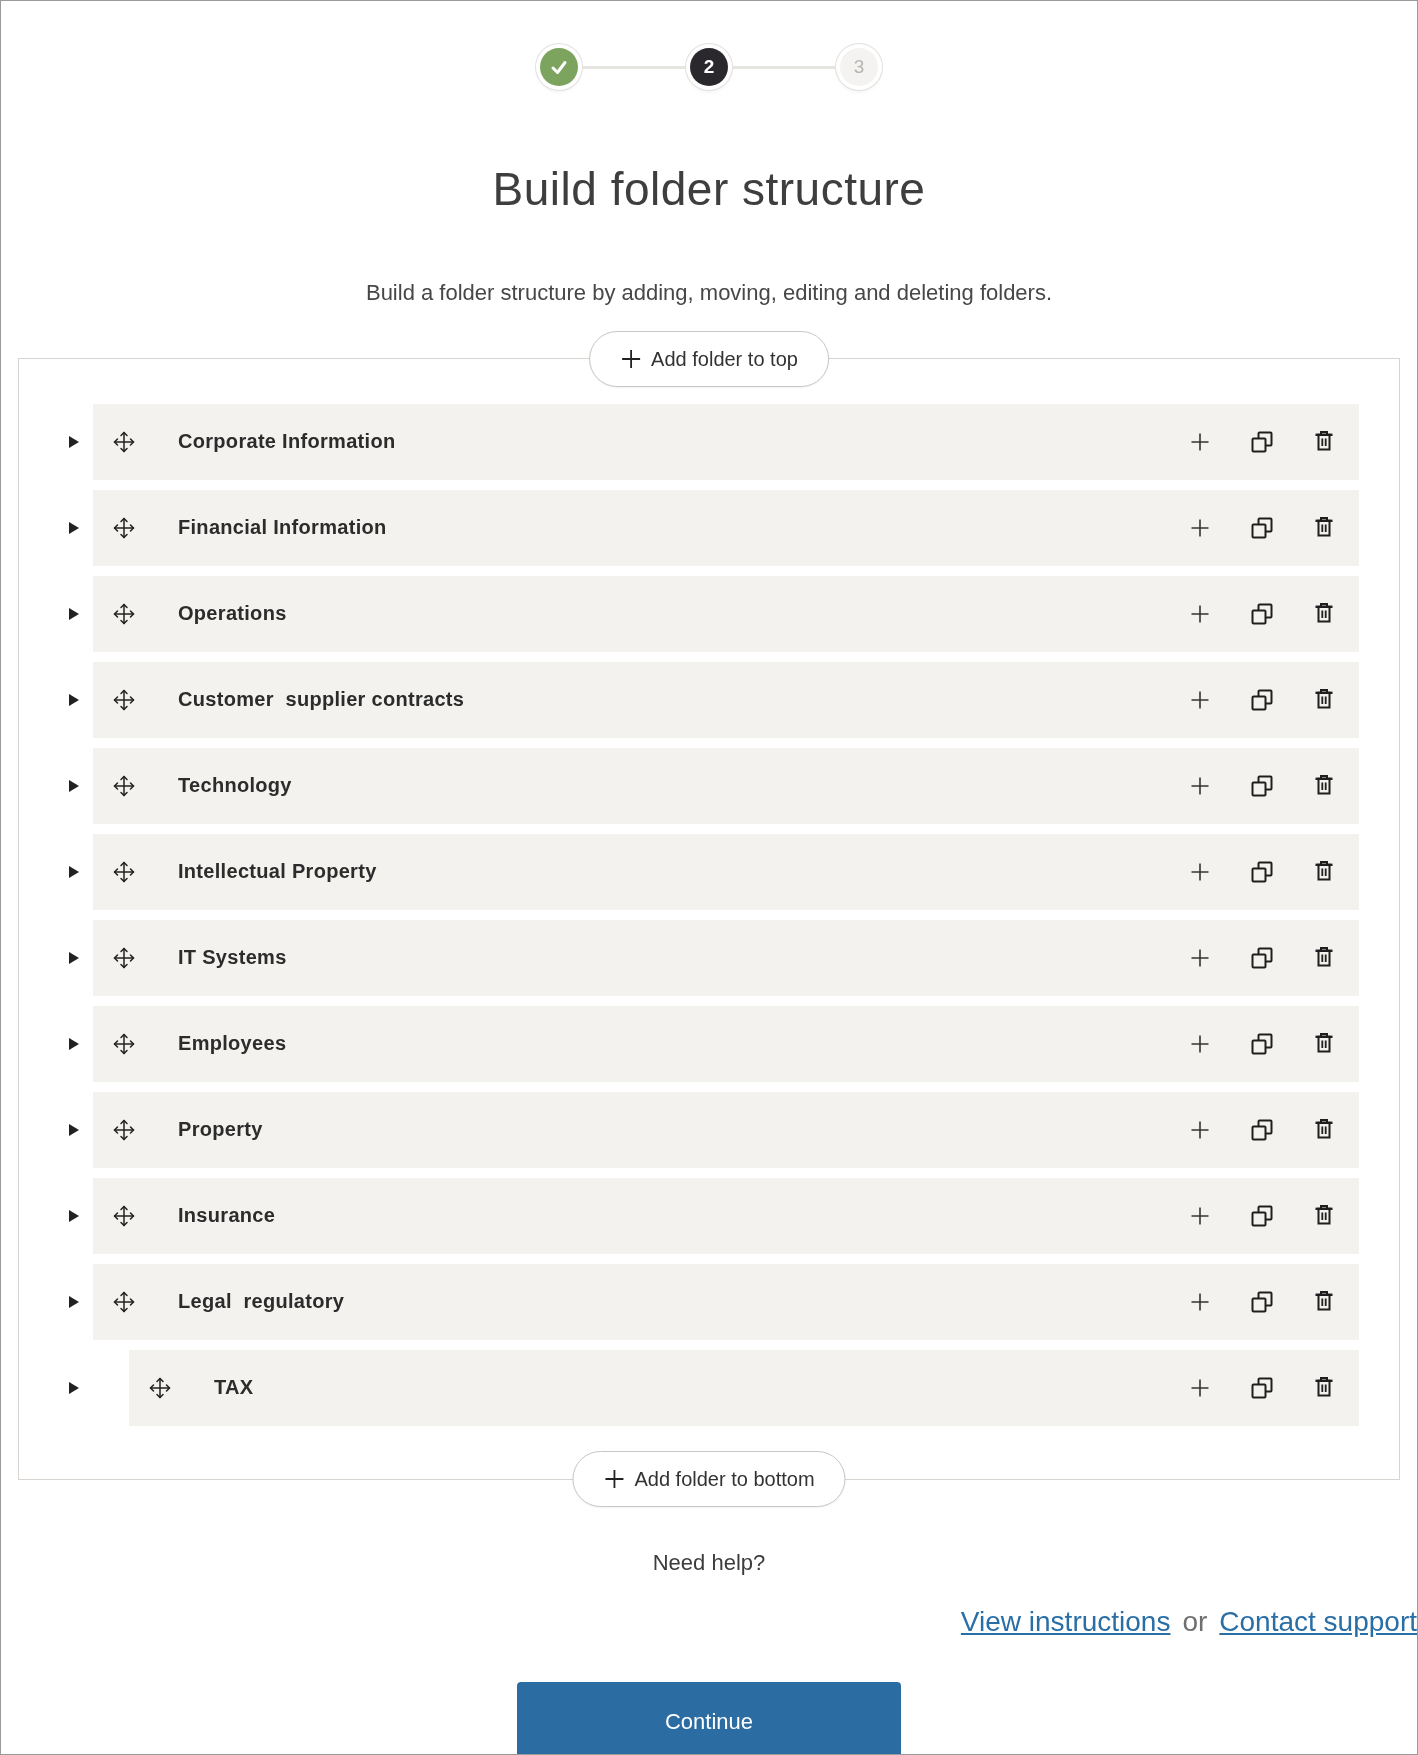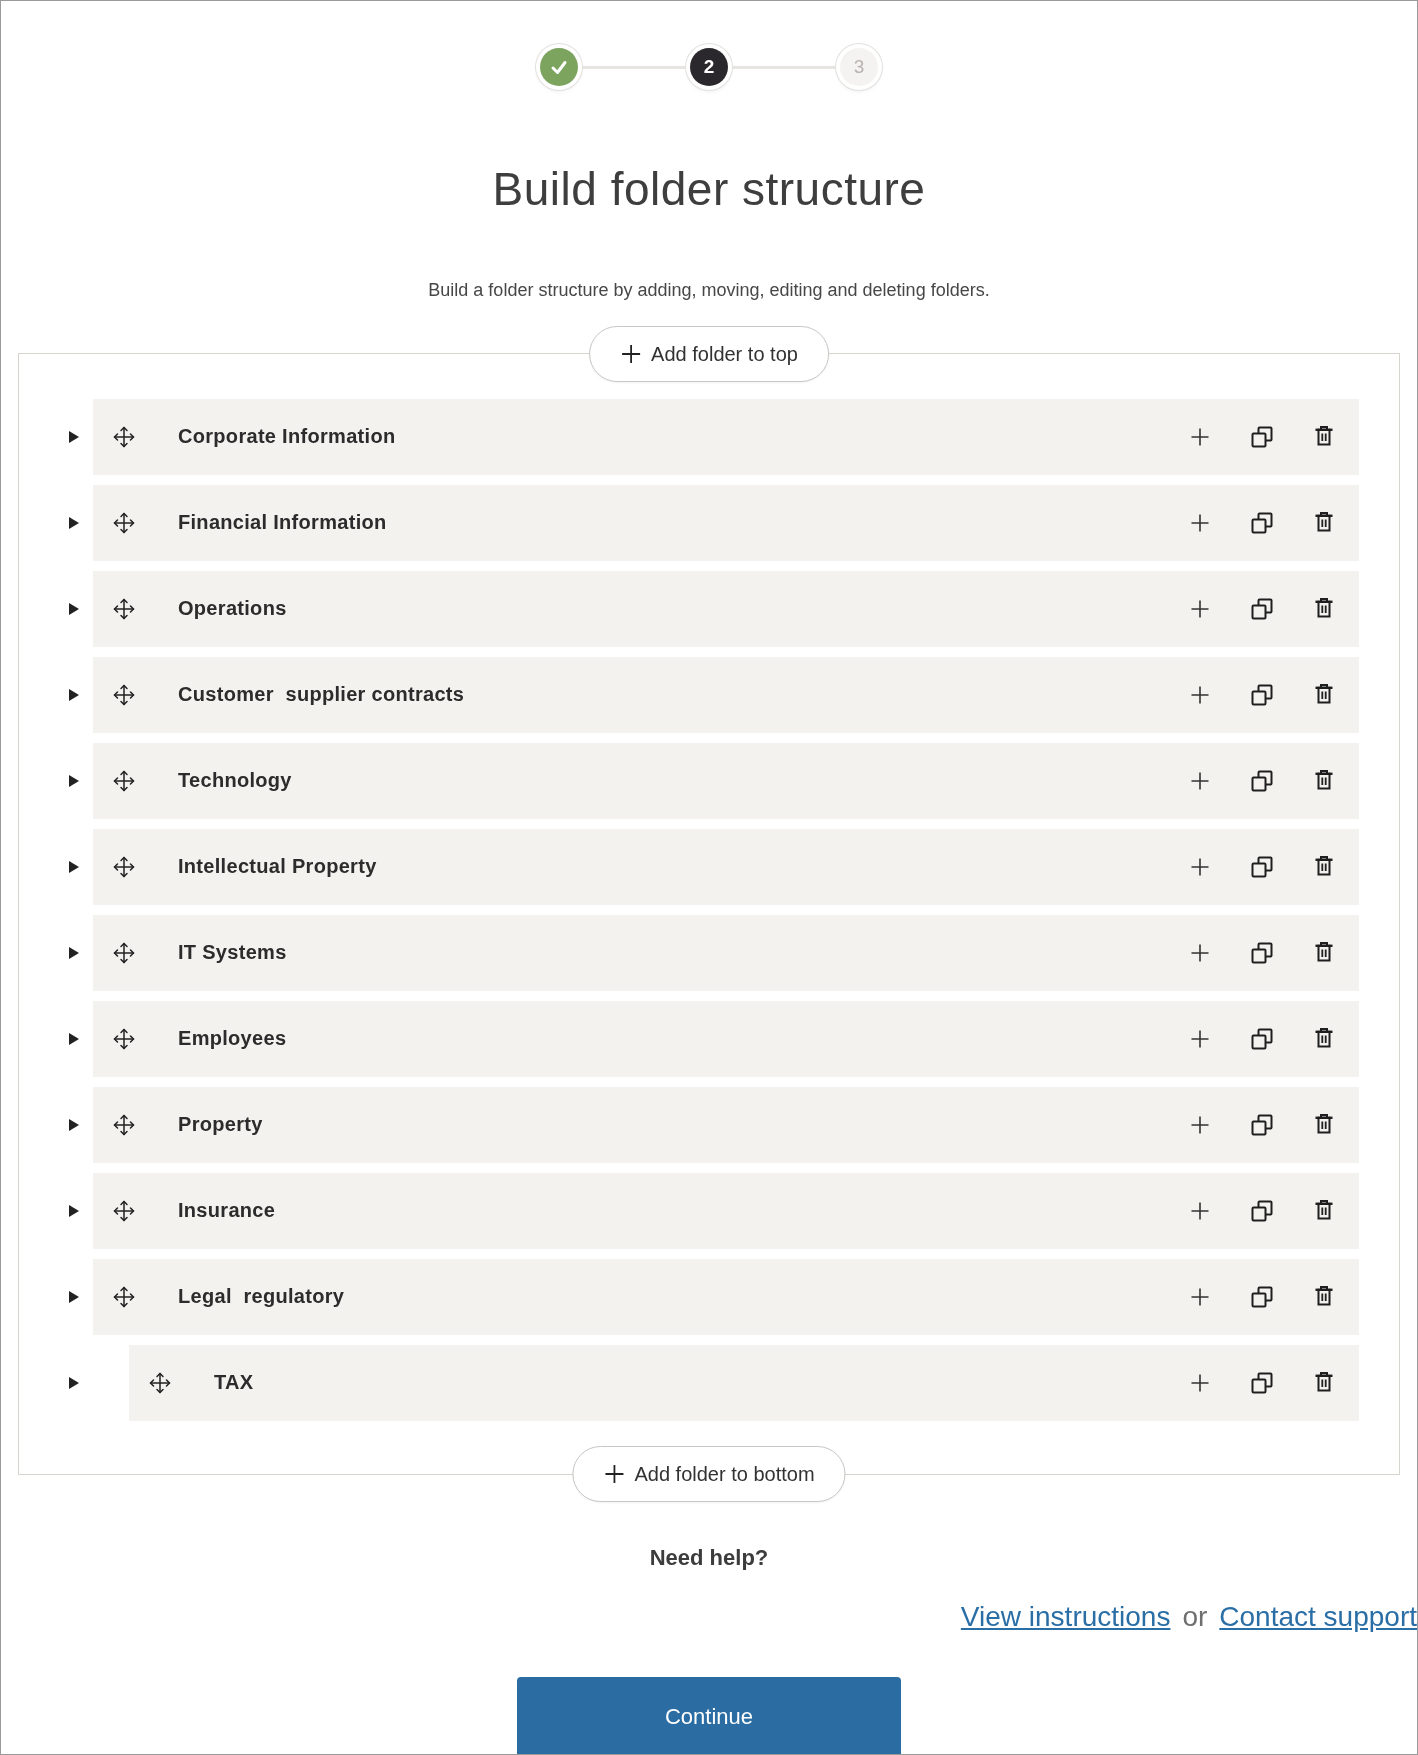--- a/index.html
+++ b/index.html
@@ -24,21 +24,21 @@
   .step-upcoming { background:#f4f3f1; color:#b7b4af; font-weight:normal; }
   .connector { width:124px; height:3px; background:#e7e5e2; margin:0 -6px; z-index:0; }
 
   
   .page-title {
     margin-top:76px; text-align:center;
     font-size:46px; font-weight:300; letter-spacing:.5px; color:#3e3e3e;
   }
   .page-subtitle {
     margin-top:64px; text-align:center;
-    font-size:18px; color:#474747;
+    font-size:22px; color:#474747;
   }
 
   
   .list-container {
     position:relative; margin:52px 17px 0;
     border:1px solid #d8d5d1; background:#fff;
     padding:51px 0 48px;
   }
   .pill-button {
     position:absolute; left:50%; transform:translateX(-50%);
@@ -74,21 +74,21 @@
     color:#2c2c2c; white-space:pre; cursor:pointer;
   }
   .row-spacer { flex:1; }
   .icon-btn {
     width:26px; height:26px; margin-left:36px;
     background:none; border:none; cursor:pointer;
     display:flex; align-items:center; justify-content:center; padding:0;
   }
 
   
-  .help-heading { margin-top:70px; text-align:center; font-size:22px; font-weight:bold; color:#3c3c3c; }
+  .help-heading { margin-top:70px; text-align:center; font-size:22px; font-weight:normal; color:#3c3c3c; }
   .help-links { margin-top:30px; text-align:right; font-size:28px; }
   .help-links a { color:#2a6ea6; text-decoration:underline; cursor:pointer; }
   .or-label { color:#6f6f6f; margin:0 12px; }
   .continue-button {
     display:block; margin:44px auto 0; width:384px; height:80px;
     background:#2b6ca3; color:#fff; font-family:"Liberation Sans", sans-serif;
     font-size:22px; border:none; border-radius:4px; cursor:pointer;
   }
   svg { display:block; }
 </style>

